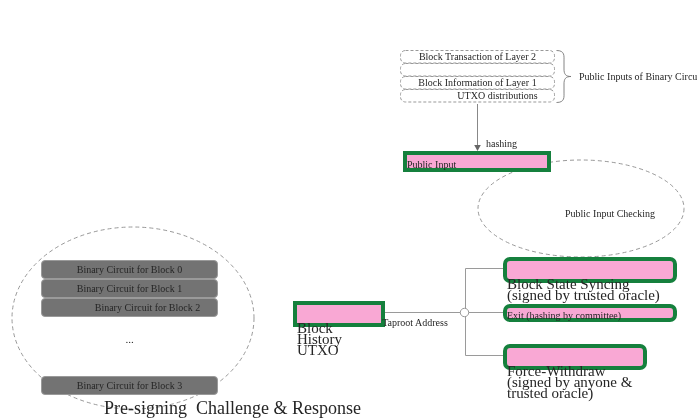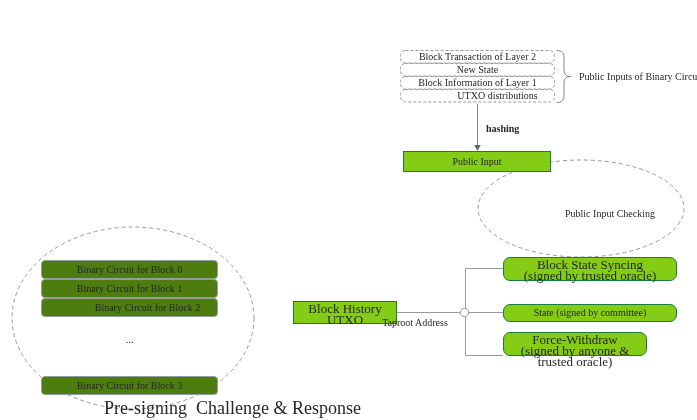--- a/index.html
+++ b/index.html
@@ -28,44 +28,44 @@
     left: 400px;
     width: 155px;
     height: 13px;
     font-size: 10px;
     line-height: 13px;
     text-align: center;
   }
 
   .solid-box {
     position: absolute;
-    border: 1px solid #15803d;
-    background: #84cc16;
+    border: 4px solid #15803d;
+    background: #f9a8d4;
     box-sizing: border-box;
-    text-align: center;
+    text-align: left;
     font-size: 10px;
   }
   .round { border-radius: 7px; }
 
-  .two-line { font-size: 13px; line-height: 11px; padding-top: 1px; }
+  .two-line { font-size: 15px; line-height: 11px; padding-top: 18px; }
   .one-line-21 { line-height: 19px; }
   .one-line-18 { line-height: 16px; }
 
   .circuit-box {
     position: absolute;
     left: 41px;
     width: 177px;
     height: 19px;
     border: 1px solid #9a9a9a;
     border-radius: 4px;
     box-sizing: border-box;
     text-align: center;
     font-size: 10px;
     line-height: 17px;
-    background: #4d7c0f;
+    background: #737373;
   }
 
   .ellipsis-label {
     position: absolute;
     left: 41px;
     width: 177px;
     top: 333px;
     text-align: center;
     font-size: 11px;
     line-height: 12px;
@@ -74,21 +74,21 @@
   .caption {
     position: absolute;
     left: 104px;
     top: 401px;
     font-size: 18px;
     line-height: 14px;
     white-space: pre;
   }
 
   .brace-label { left: 579px; top: 71px; }
-  .hashing-label { left: 486px; top: 123px; font-weight: bold; }
+  .hashing-label { left: 486px; top: 138px; }
   .taproot-label { left: 376px; top: 317px; width: 78px; text-align: center; }
   .checking-label { left: 540px; top: 208px; width: 140px; text-align: center; }
 </style>
 </head>
 <body>
 
 <div class="canvas">
 
   <svg class="layer" viewBox="0 0 697 420" xmlns="http://www.w3.org/2000/svg">
 
@@ -109,51 +109,50 @@
 
     <line x1="385" y1="312.5" x2="461" y2="312.5" stroke="#9a9a9a" stroke-width="1"></line>
     <line x1="465.5" y1="268.5" x2="465.5" y2="355.5" stroke="#9a9a9a" stroke-width="1"></line>
     <line x1="465.5" y1="268.5" x2="503" y2="268.5" stroke="#9a9a9a" stroke-width="1"></line>
     <line x1="465.5" y1="312.5" x2="503" y2="312.5" stroke="#9a9a9a" stroke-width="1"></line>
     <line x1="465.5" y1="355.5" x2="503" y2="355.5" stroke="#9a9a9a" stroke-width="1"></line>
     <circle cx="464.5" cy="312.5" r="4.2" fill="#ffffff" stroke="#9a9a9a" stroke-width="1"></circle>
   </svg>
 
   <div class="stack-label" style="top:50px;">Block Transaction of Layer 2</div>
-  <div class="stack-label" style="top:63px;">New State</div>
   <div class="stack-label" style="top:76px;">Block Information of Layer 1</div>
   <div class="stack-label" style="top:89px;padding-left:20px;">UTXO distributions</div>
 
   <div class="lbl brace-label">Public Inputs of Binary Circui</div>
 
   <div class="lbl hashing-label">hashing</div>
 
   <div class="solid-box one-line-21" style="left:403px; top:151px; width:148px; height:21px;">
     <span>Public Input</span>
   </div>
 
   <div class="lbl checking-label">Public Input Checking</div>
 
-  <div class="solid-box two-line" style="left:293px; top:301px; width:104px; height:23px;">
+  <div class="solid-box two-line" style="left:293px; top:301px; width:92px; height:23px;">
     <div>Block History</div>
     <div>UTXO</div>
   </div>
 
   <div class="lbl taproot-label">Taproot Address</div>
 
   <div class="solid-box round two-line" style="left:503px; top:257px; width:174px; height:24px;">
     <div>Block State Syncing</div>
     <div>(signed by trusted oracle)</div>
   </div>
 
   <div class="solid-box round one-line-18" style="left:503px; top:304px; width:174px; height:18px;">
-    <span>State (signed by committee)</span>
+    <span>Exit (hashing by committee)</span>
   </div>
 
-  <div class="solid-box round two-line" style="left:503px; top:332px; width:144px; height:24px;">
+  <div class="solid-box round two-line" style="left:503px; top:344px; width:144px; height:24px;">
     <div>Force-Withdraw</div>
     <div>(signed by anyone &amp; trusted oracle)</div>
   </div>
 
   <div class="circuit-box" style="top:260px;">Binary Circuit for Block 0</div>
   <div class="circuit-box" style="top:279px;">Binary Circuit for Block 1</div>
   <div class="circuit-box" style="top:298px;padding-left:36px;">Binary Circuit for Block 2</div>
 
   <div class="ellipsis-label">...</div>
 

